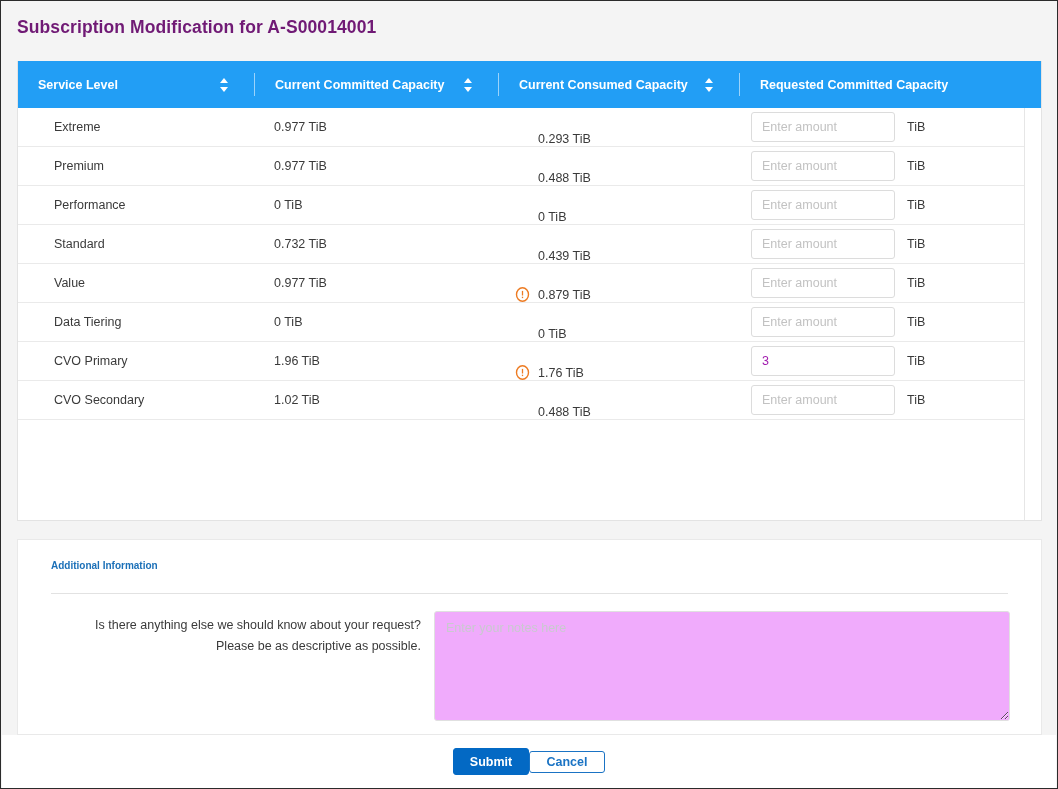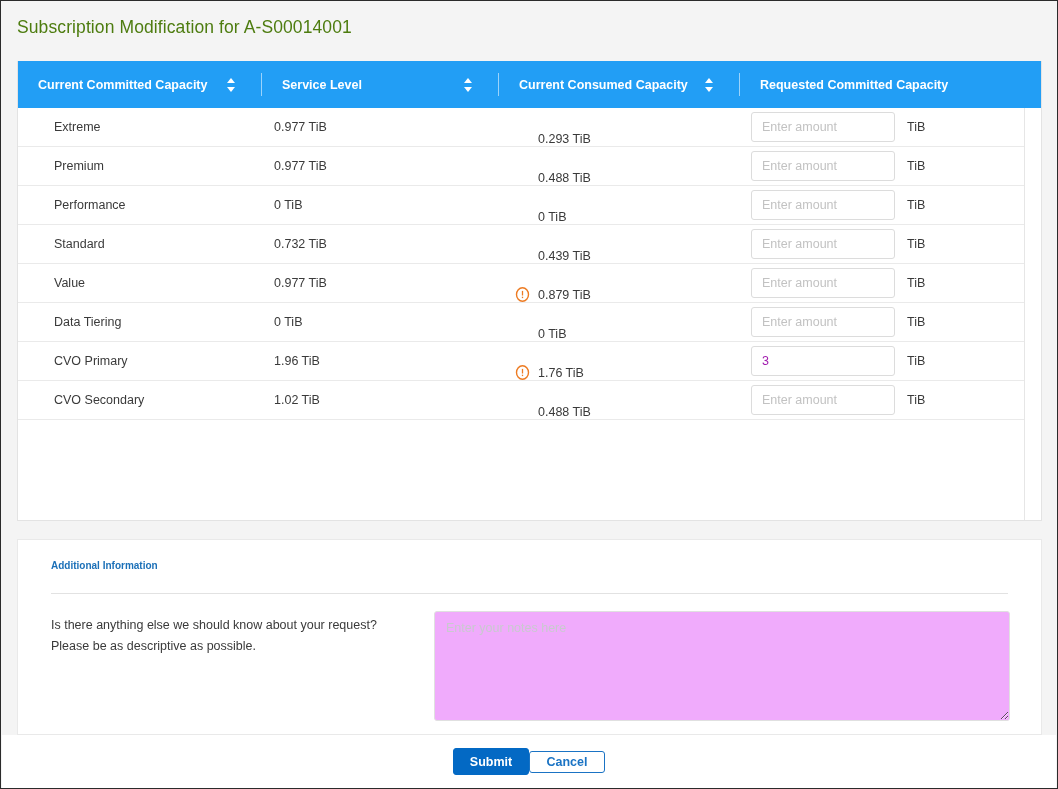--- a/index.html
+++ b/index.html
@@ -24,22 +24,22 @@
     background: #f4f4f4;
     overflow: hidden;
   }
 
   
   #page-title {
     position: absolute;
     left: 16px;
     top: 16px;
     font-size: 17.5px;
-    font-weight: normal;
-    color: #4d7c0f;
+    font-weight: bold;
+    color: #701a75;
     letter-spacing: 0.1px;
     white-space: nowrap;
   }
 
   
   #table-card {
     position: absolute;
     left: 16px;
     top: 60px;
     width: 1025px;
@@ -221,20 +221,21 @@
     background: #e2e2e2;
   }
   #info-question {
     position: absolute;
     left: 33px;
     top: 75px;
     width: 370px;
     font-size: 12.5px;
     color: #3a3a3a;
     line-height: 21px;
+    text-align: right;
   }
   #notes-textarea {
     position: absolute;
     left: 416px;
     top: 71px;
     width: 576px;
     height: 110px;
     box-sizing: border-box;
     border: 1px solid #e0e0e0;
     border-radius: 3px;
@@ -286,30 +287,30 @@
 </head>
 <body>
 
 <div id="page">
 
   <div id="page-title">Subscription Modification for A-S00014001</div>
 
   <div id="table-card">
 
     <div id="table-header">
-        <div class="th col-1">
-          <span class="th-label">Current Committed Capacity</span>
+        <div class="th col-0">
+          <span class="th-label">Service Level</span>
           <span class="sort-icon">
             <span class="tri tri-up"></span>
             <span class="tri tri-down"></span>
           </span>
           <span class="th-divider"></span>
         </div>
-        <div class="th col-0">
-          <span class="th-label">Service Level</span>
+        <div class="th col-1">
+          <span class="th-label">Current Committed Capacity</span>
           <span class="sort-icon">
             <span class="tri tri-up"></span>
             <span class="tri tri-down"></span>
           </span>
           <span class="th-divider"></span>
         </div>
         <div class="th col-2">
           <span class="th-label">Current Consumed Capacity</span>
           <span class="sort-icon">
             <span class="tri tri-up"></span>

